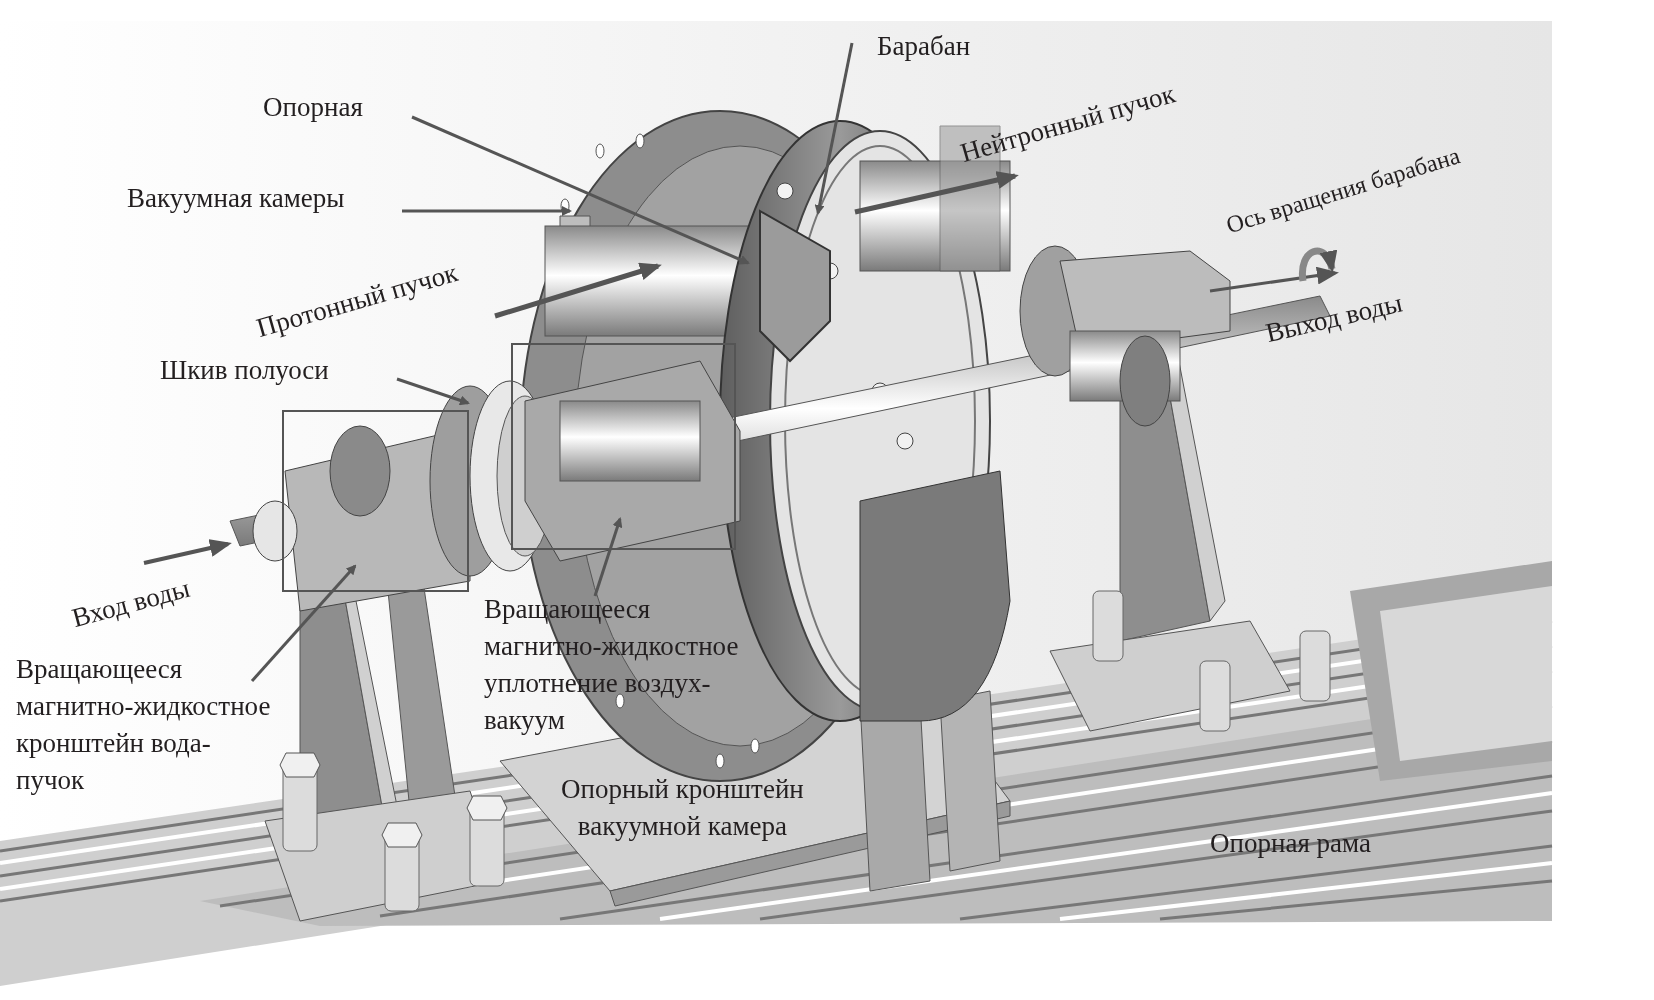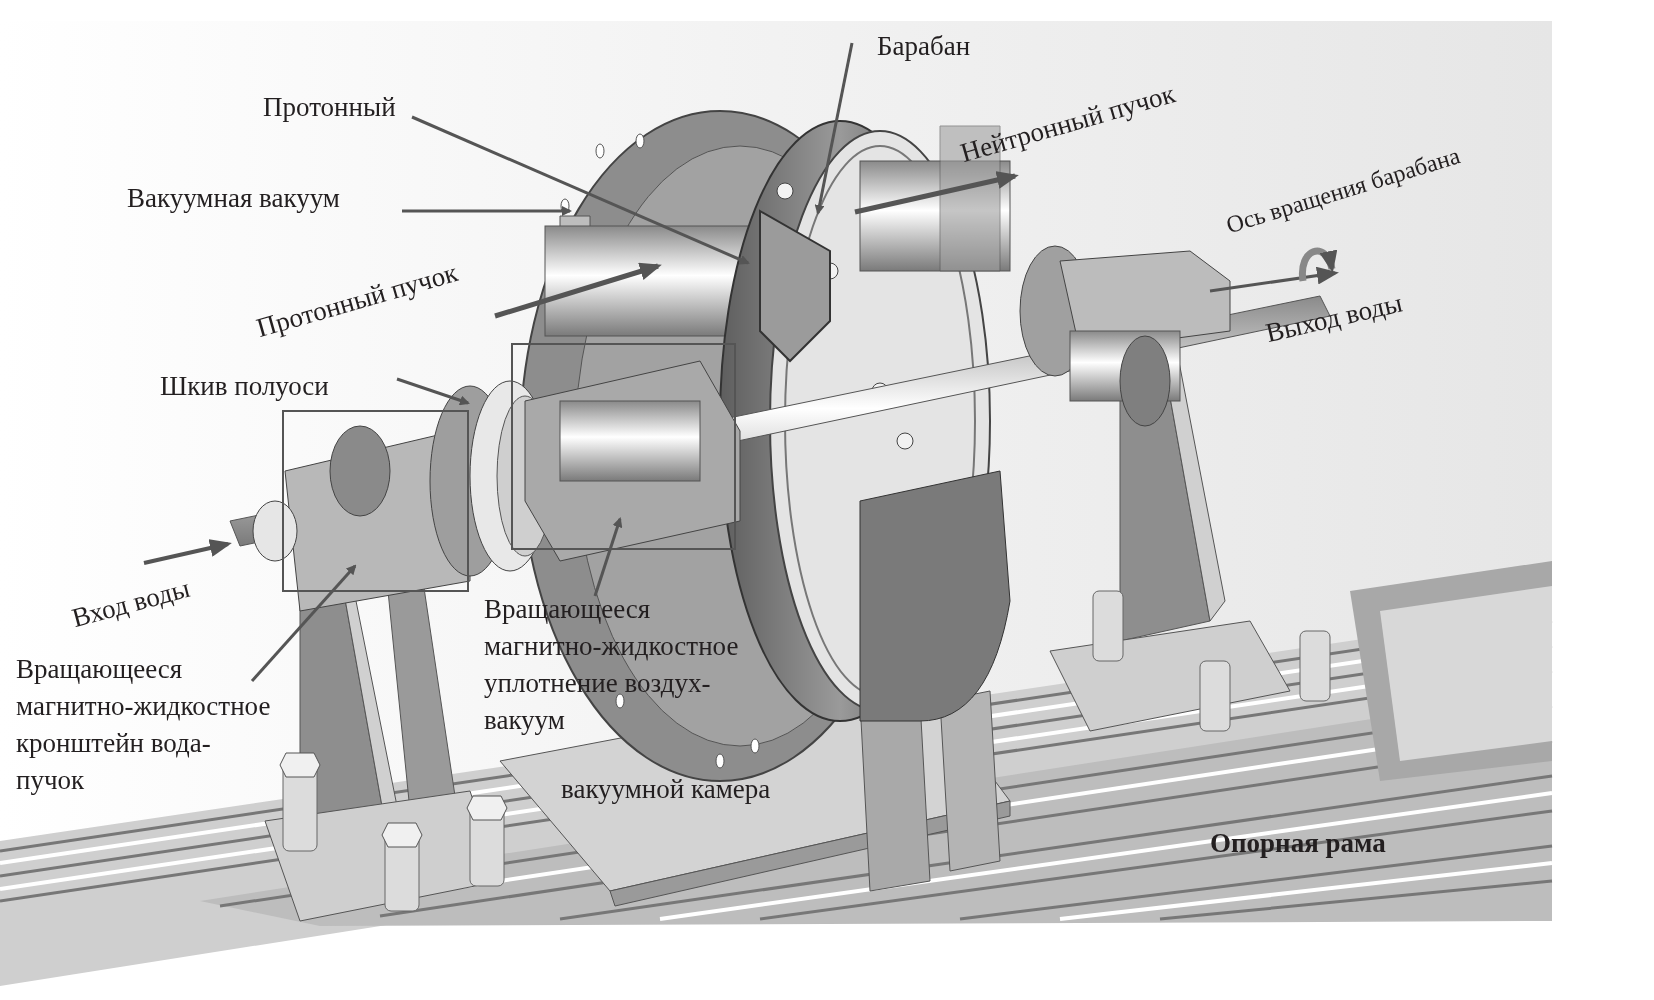--- a/index.html
+++ b/index.html
@@ -191,41 +191,42 @@
       <line x1="495" y1="315" x2="658" y2="265" marker-end="url(#arrBig)"></line>
       <line x1="855" y1="211" x2="1015" y2="175" marker-end="url(#arrBig)"></line>
       <line x1="144" y1="562" x2="228" y2="543" marker-end="url(#arrBig)" stroke-width="4"></line>
       <line x1="1210" y1="290" x2="1335" y2="272" marker-end="url(#arrBig)" stroke-width="3"></line>
     </g>
     <path d="M1303,280 C1298,248 1326,238 1332,268" fill="none" stroke="#888" stroke-width="7" marker-end="url(#arrBig)"></path>
   </svg>
 
   
   <div class="lbl" style="left:877px;top:28px;">Барабан</div>
-  <div class="lbl" style="left:263px;top:89px;">Протонный</div>
+  <div class="lbl" style="left:263px;top:89px;">Опорная</div>
   <div class="lbl rot" style="left:966px;top:135px;transform:rotate(-16deg);">Нейтронный пучок</div>
-  <div class="lbl" style="left:127px;top:180px;">Вакуумная вакуум</div>
+  <div class="lbl" style="left:127px;top:180px;">Вакуумная камеры</div>
   <div class="lbl rot" style="left:1232px;top:207px;transform:rotate(-17deg);font-size:24px;">Ось вращения барабана</div>
   <div class="lbl rot" style="left:262px;top:310px;transform:rotate(-16deg);">Протонный пучок</div>
   <div class="lbl rot" style="left:1270px;top:315px;transform:rotate(-13deg);">Выход воды</div>
-  <div class="lbl" style="left:160px;top:352px;margin-top:16px;">Шкив полуоси</div>
+  <div class="lbl" style="left:160px;top:352px;">Шкив полуоси</div>
   <div class="lbl rot" style="left:77px;top:600px;transform:rotate(-15deg);">Вход воды</div>
 
   <div class="lbl multi" style="left:484px;top:590px;">
     <div>Вращающееся</div>
     <div>магнитно-жидкостное</div>
     <div>уплотнение воздух-</div>
     <div>вакуум</div>
   </div>
 
   <div class="lbl multi" style="left:16px;top:650px;">
     <div>Вращающееся</div>
     <div>магнитно-жидкостное</div>
     <div>кронштейн вода-</div>
     <div>пучок</div>
   </div>
 
   <div class="lbl multi" style="left:561px;top:770px;text-align:center;">
+    <div>Опорный кронштейн</div>
     <div>вакуумной камера</div>
   </div>
 
-  <div class="lbl" style="left:1210px;top:825px;font-weight:bold;">Опорная рама</div>
+  <div class="lbl" style="left:1210px;top:825px;">Опорная рама</div>
 </div>
 
 </body></html>

